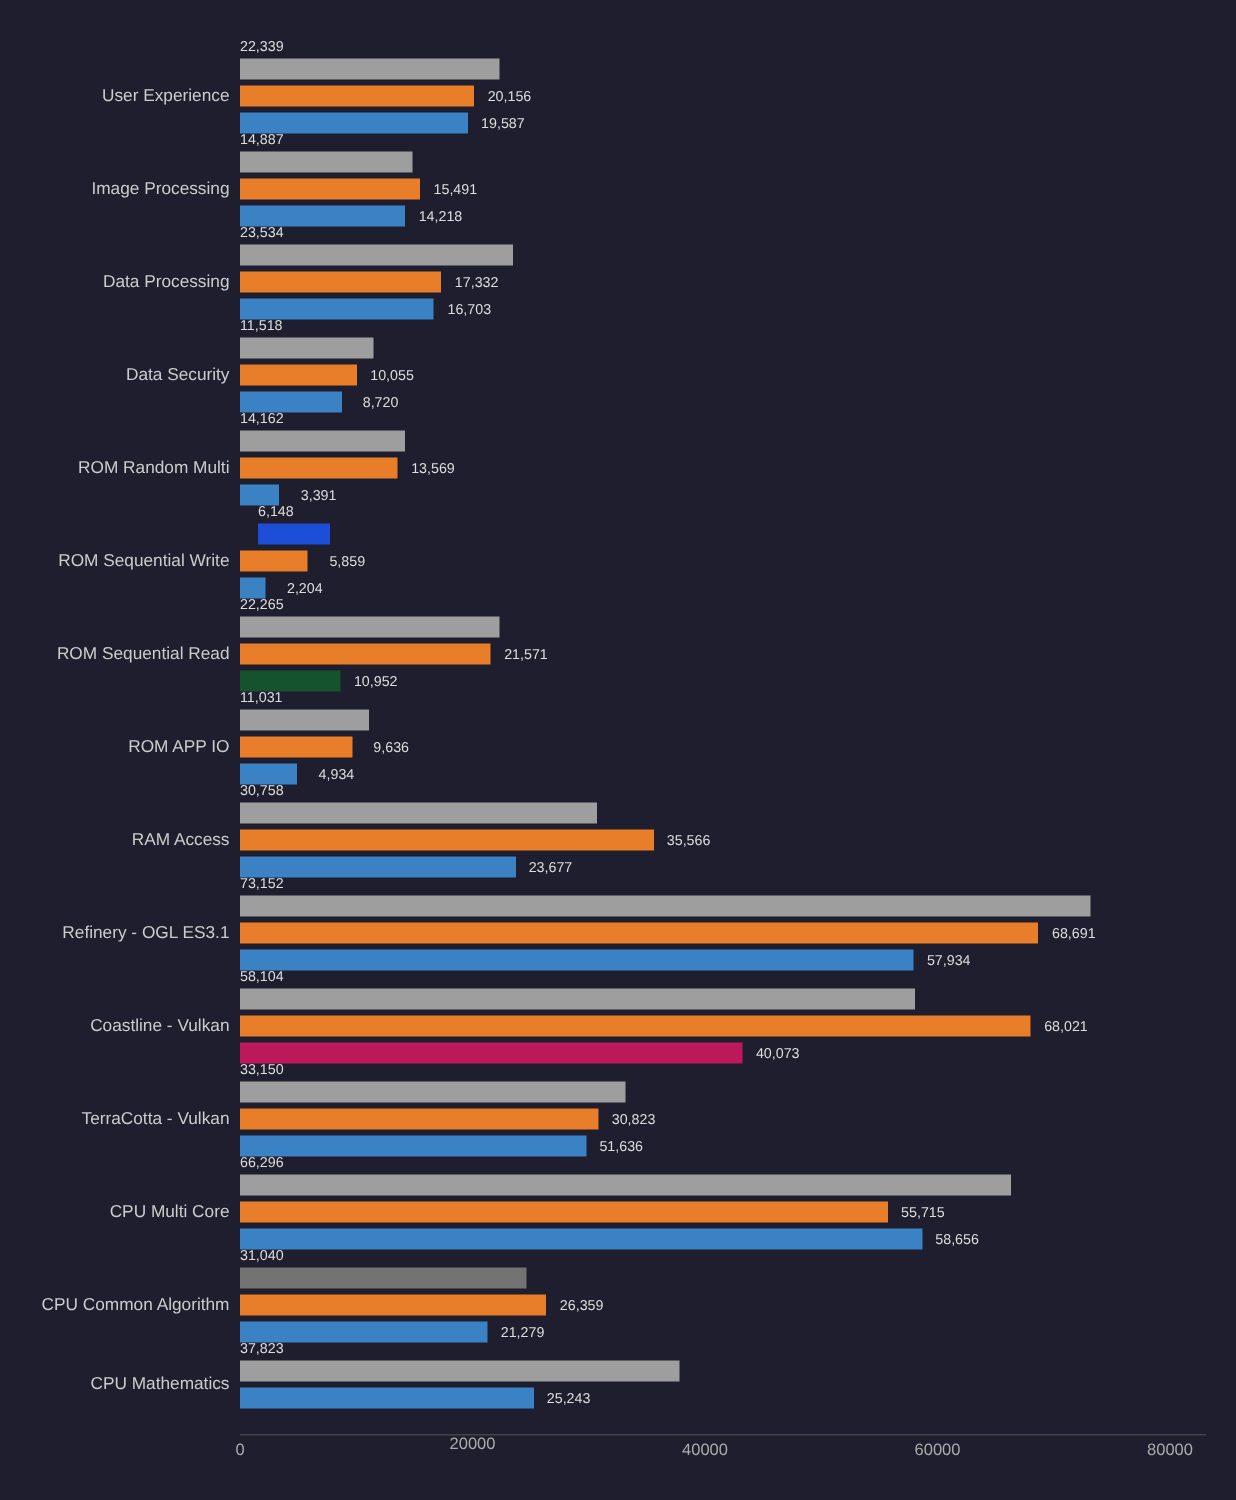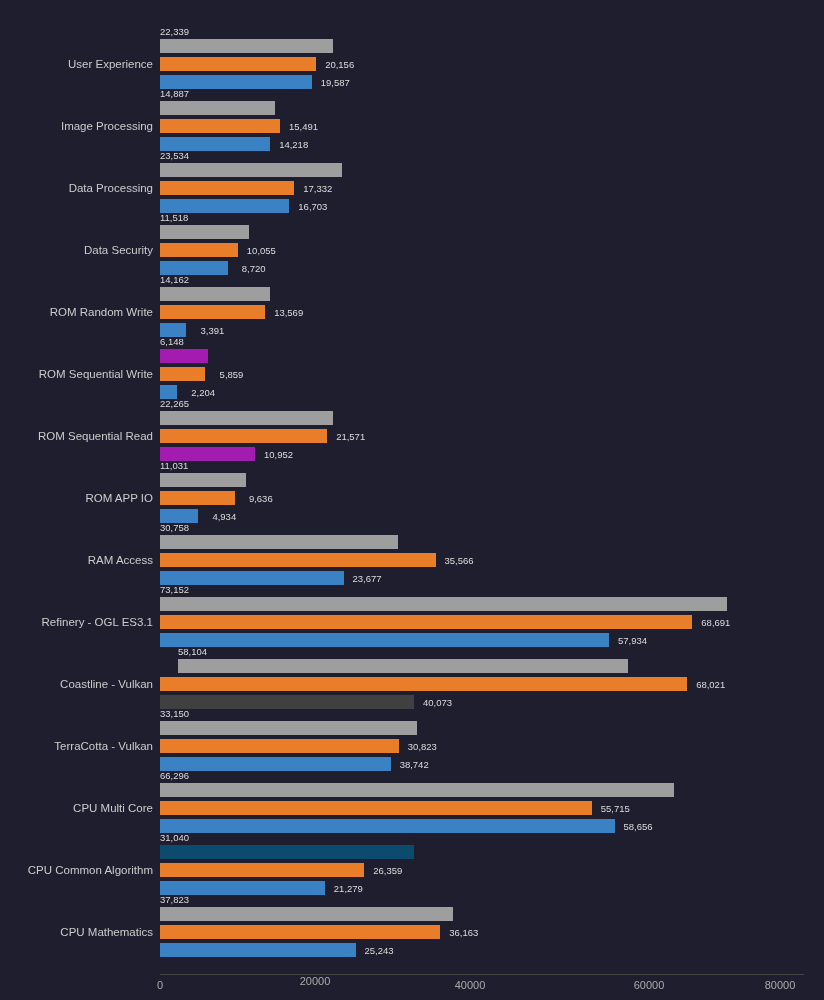--- a/index.html
+++ b/index.html
@@ -169,41 +169,41 @@
               <span class="bar-label">10,055</span>
             </div>
           </div>
           <div class="bar-row">
             <div class="bar" style="width: 67.6px; background: rgb(59, 130, 196);">
               <span class="bar-label">8,720</span>
             </div>
           </div>
         </div>
         <div class="row-group">
-          <div class="row-label">ROM Random Write</div>
+          <div class="row-label">ROM Random Multi</div>
           <div class="bar-row">
             <div class="bar" style="width: 109.8px; background: rgb(158, 158, 158);">
               <span class="bar-label-top">14,162</span>
             </div>
           </div>
           <div class="bar-row">
             <div class="bar" style="width: 105.2px; background: rgb(232, 125, 42);">
               <span class="bar-label">13,569</span>
             </div>
           </div>
           <div class="bar-row">
             <div class="bar" style="width: 26.3px; background: rgb(59, 130, 196);">
               <span class="bar-label">3,391</span>
             </div>
           </div>
         </div>
         <div class="row-group">
           <div class="row-label">ROM Sequential Write</div>
           <div class="bar-row">
-            <div class="bar" style="width: 47.6px; background: #a21caf;">
+            <div class="bar" style="width: 47.6px; background: #1d4ed8; margin-left: 12px;">
               <span class="bar-label-top">6,148</span>
             </div>
           </div>
           <div class="bar-row">
             <div class="bar" style="width: 45.4px; background: rgb(232, 125, 42);">
               <span class="bar-label">5,859</span>
             </div>
           </div>
           <div class="bar-row">
             <div class="bar" style="width: 17.1px; background: rgb(59, 130, 196);">
@@ -217,21 +217,21 @@
             <div class="bar" style="width: 172.6px; background: rgb(158, 158, 158);">
               <span class="bar-label-top">22,265</span>
             </div>
           </div>
           <div class="bar-row">
             <div class="bar" style="width: 167.2px; background: rgb(232, 125, 42);">
               <span class="bar-label">21,571</span>
             </div>
           </div>
           <div class="bar-row">
-            <div class="bar" style="width: 95px; background: #a21caf;">
+            <div class="bar" style="width: 67px; background: #14532d;">
               <span class="bar-label">10,952</span>
             </div>
           </div>
         </div>
         <div class="row-group">
           <div class="row-label">ROM APP IO</div>
           <div class="bar-row">
             <div class="bar" style="width: 85.5px; background: rgb(158, 158, 158); text-align: center;">
               <span class="bar-label-top">11,031</span>
             </div>
@@ -279,50 +279,50 @@
           </div>
           <div class="bar-row">
             <div class="bar" style="width: 449px; background: rgb(59, 130, 196);">
               <span class="bar-label">57,934</span>
             </div>
           </div>
         </div>
         <div class="row-group">
           <div class="row-label">Coastline - Vulkan</div>
           <div class="bar-row">
-            <div class="bar" style="width: 450.3px; background: rgb(158, 158, 158); margin-left: 18px;">
+            <div class="bar" style="width: 450.3px; background: rgb(158, 158, 158);">
               <span class="bar-label-top">58,104</span>
             </div>
           </div>
           <div class="bar-row">
             <div class="bar" style="width: 527.2px; background: rgb(232, 125, 42);">
               <span class="bar-label">68,021</span>
             </div>
           </div>
           <div class="bar-row">
-            <div class="bar" style="width: 254px; background: #404040;">
+            <div class="bar" style="width: 335px; background: #be185d;">
               <span class="bar-label">40,073</span>
             </div>
           </div>
         </div>
         <div class="row-group">
           <div class="row-label">TerraCotta - Vulkan</div>
           <div class="bar-row">
             <div class="bar" style="width: 256.9px; background: rgb(158, 158, 158);">
               <span class="bar-label-top">33,150</span>
             </div>
           </div>
           <div class="bar-row">
             <div class="bar" style="width: 238.9px; background: rgb(232, 125, 42);">
               <span class="bar-label">30,823</span>
             </div>
           </div>
           <div class="bar-row">
             <div class="bar" style="width: 230.7px; background: rgb(59, 130, 196);">
-              <span class="bar-label">38,742</span>
+              <span class="bar-label">51,636</span>
             </div>
           </div>
         </div>
         <div class="row-group">
           <div class="row-label">CPU Multi Core</div>
           <div class="bar-row">
             <div class="bar" style="width: 513.8px; background: rgb(158, 158, 158); text-decoration: underline;">
               <span class="bar-label-top">66,296</span>
             </div>
           </div>
@@ -333,57 +333,52 @@
           </div>
           <div class="bar-row">
             <div class="bar" style="width: 454.6px; background: rgb(59, 130, 196);">
               <span class="bar-label">58,656</span>
             </div>
           </div>
         </div>
         <div class="row-group">
           <div class="row-label">CPU Common Algorithm</div>
           <div class="bar-row">
-            <div class="bar" style="width: 254px; background: #0c4a6e; padding-left: 24px;">
+            <div class="bar" style="width: 191px; background: #737373; padding-left: 24px;">
               <span class="bar-label-top">31,040</span>
             </div>
           </div>
           <div class="bar-row">
             <div class="bar" style="width: 204.3px; background: rgb(232, 125, 42);">
               <span class="bar-label">26,359</span>
             </div>
           </div>
           <div class="bar-row">
             <div class="bar" style="width: 164.9px; background: rgb(59, 130, 196);">
               <span class="bar-label">21,279</span>
             </div>
           </div>
         </div>
         <div class="row-group">
           <div class="row-label">CPU Mathematics</div>
           <div class="bar-row">
             <div class="bar" style="width: 293.1px; background: rgb(158, 158, 158);">
               <span class="bar-label-top">37,823</span>
-            </div>
-          </div>
-          <div class="bar-row">
-            <div class="bar" style="width: 280.3px; background: rgb(232, 125, 42);">
-              <span class="bar-label">36,163</span>
             </div>
           </div>
           <div class="bar-row">
             <div class="bar" style="width: 195.6px; background: rgb(59, 130, 196);">
               <span class="bar-label">25,243</span>
             </div>
           </div>
         </div>
       </div>
 
     <div class="x-axis" id="x-axis-container" style="position: relative; height: 20px; margin-top: 6px;">
     <div class="x-tick" style="position: absolute; left: 0px; top: 4px; transform: translateX(-50%);">0</div>
         <div class="x-tick" style="position: absolute; left: 155px; top: 0; transform: translateX(-50%);">20000</div>
         <div class="x-tick" style="position: absolute; left: 310px; top: 4px; transform: translateX(-50%);">40000</div>
-        <div class="x-tick" style="position: absolute; left: 465px; top: 4px; transform: translateX(-50%); margin-left: 24px;">60000</div>
+        <div class="x-tick" style="position: absolute; left: 465px; top: 4px; transform: translateX(-50%);">60000</div>
         <div class="x-tick" style="position: absolute; left: 620px; top: 4px; transform: translateX(-50%);">80000</div>
       </div>
   </div>
 
 </div>
 
 </body></html>

